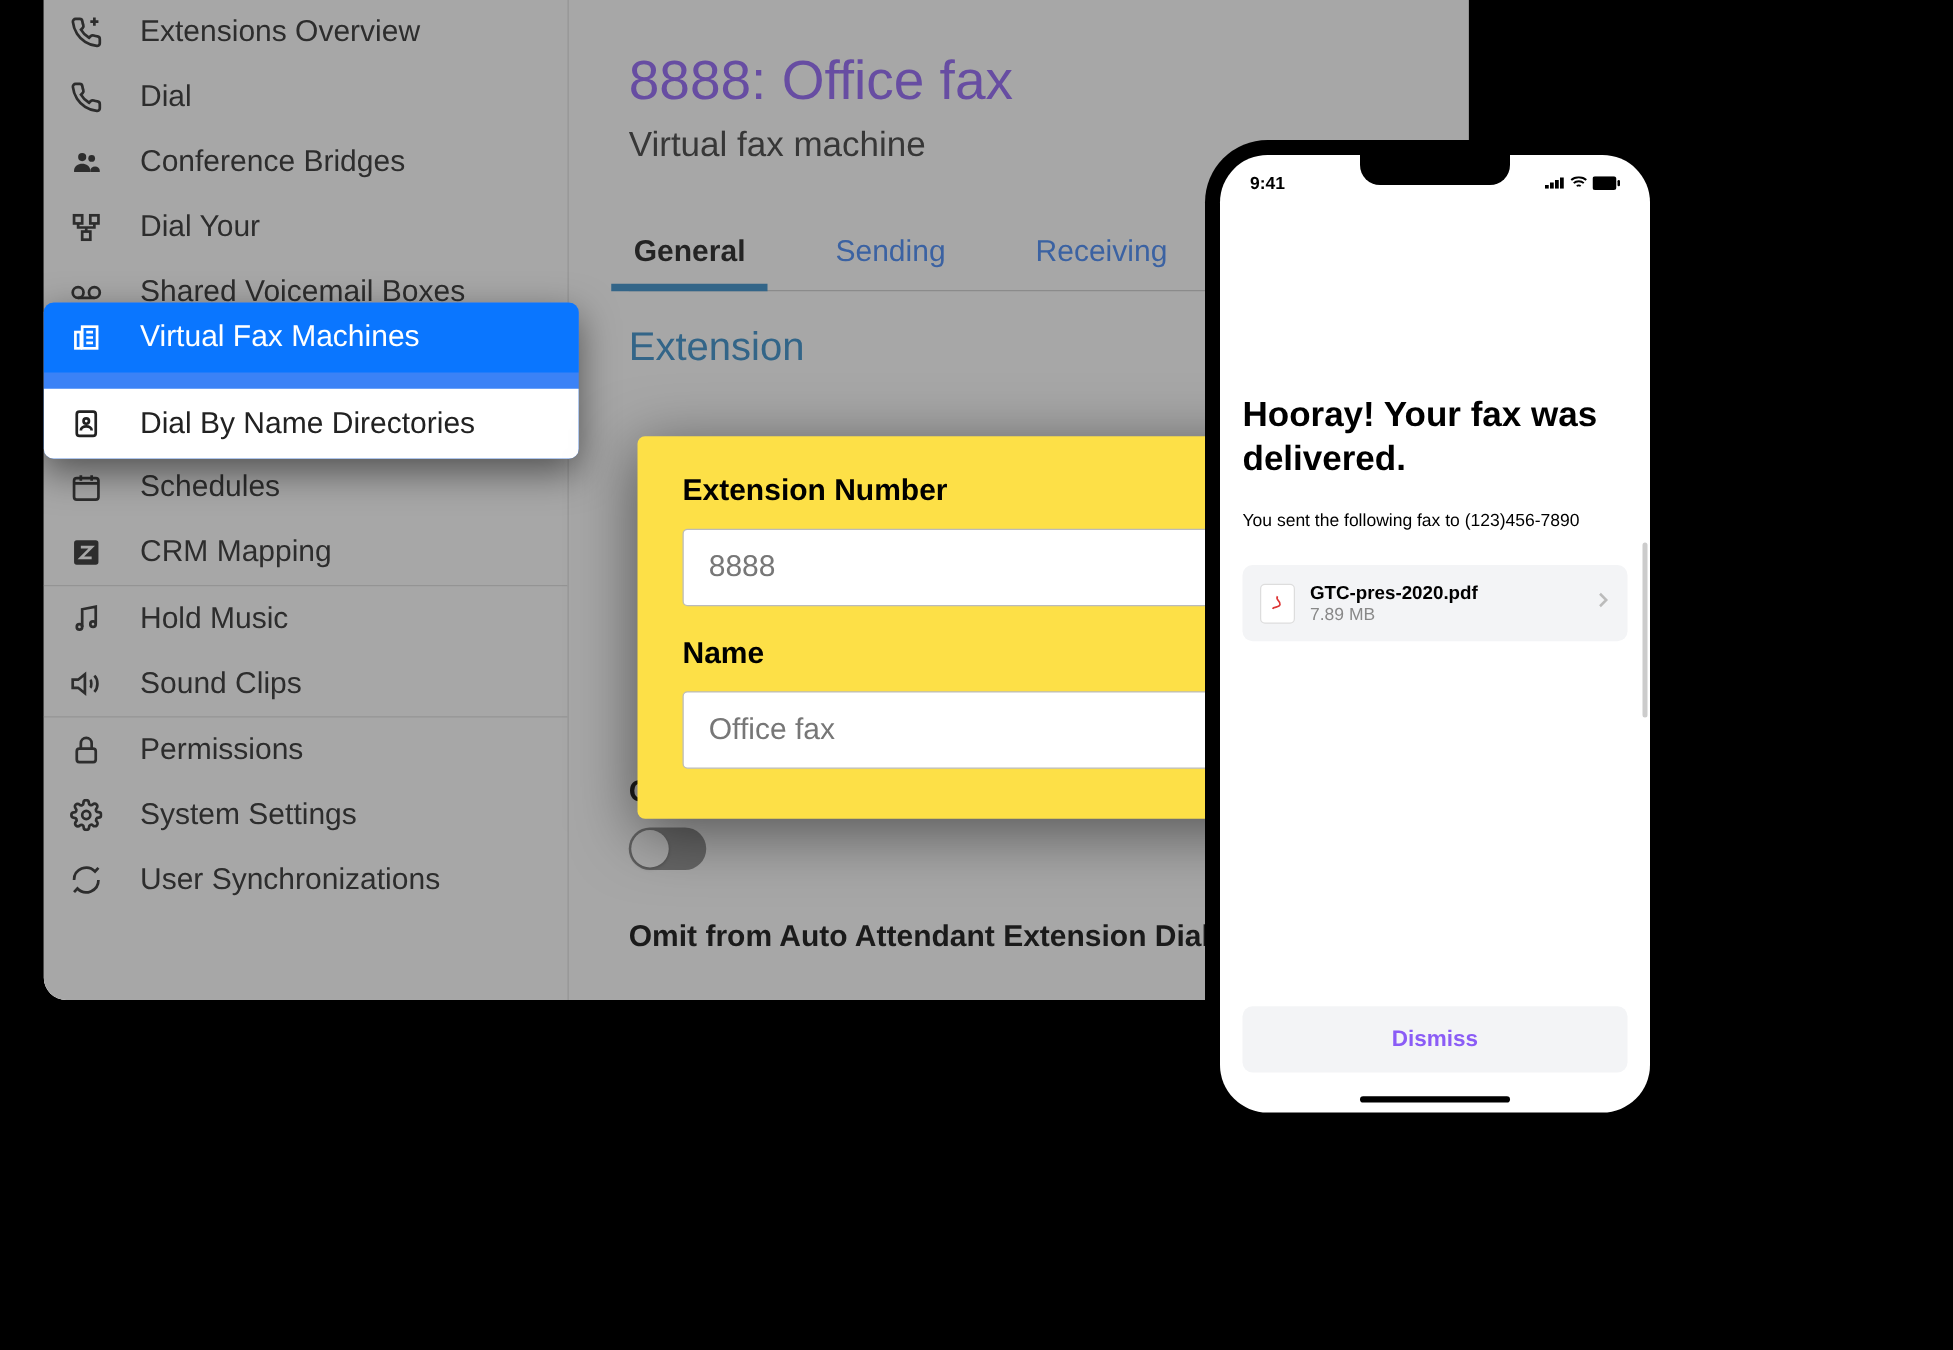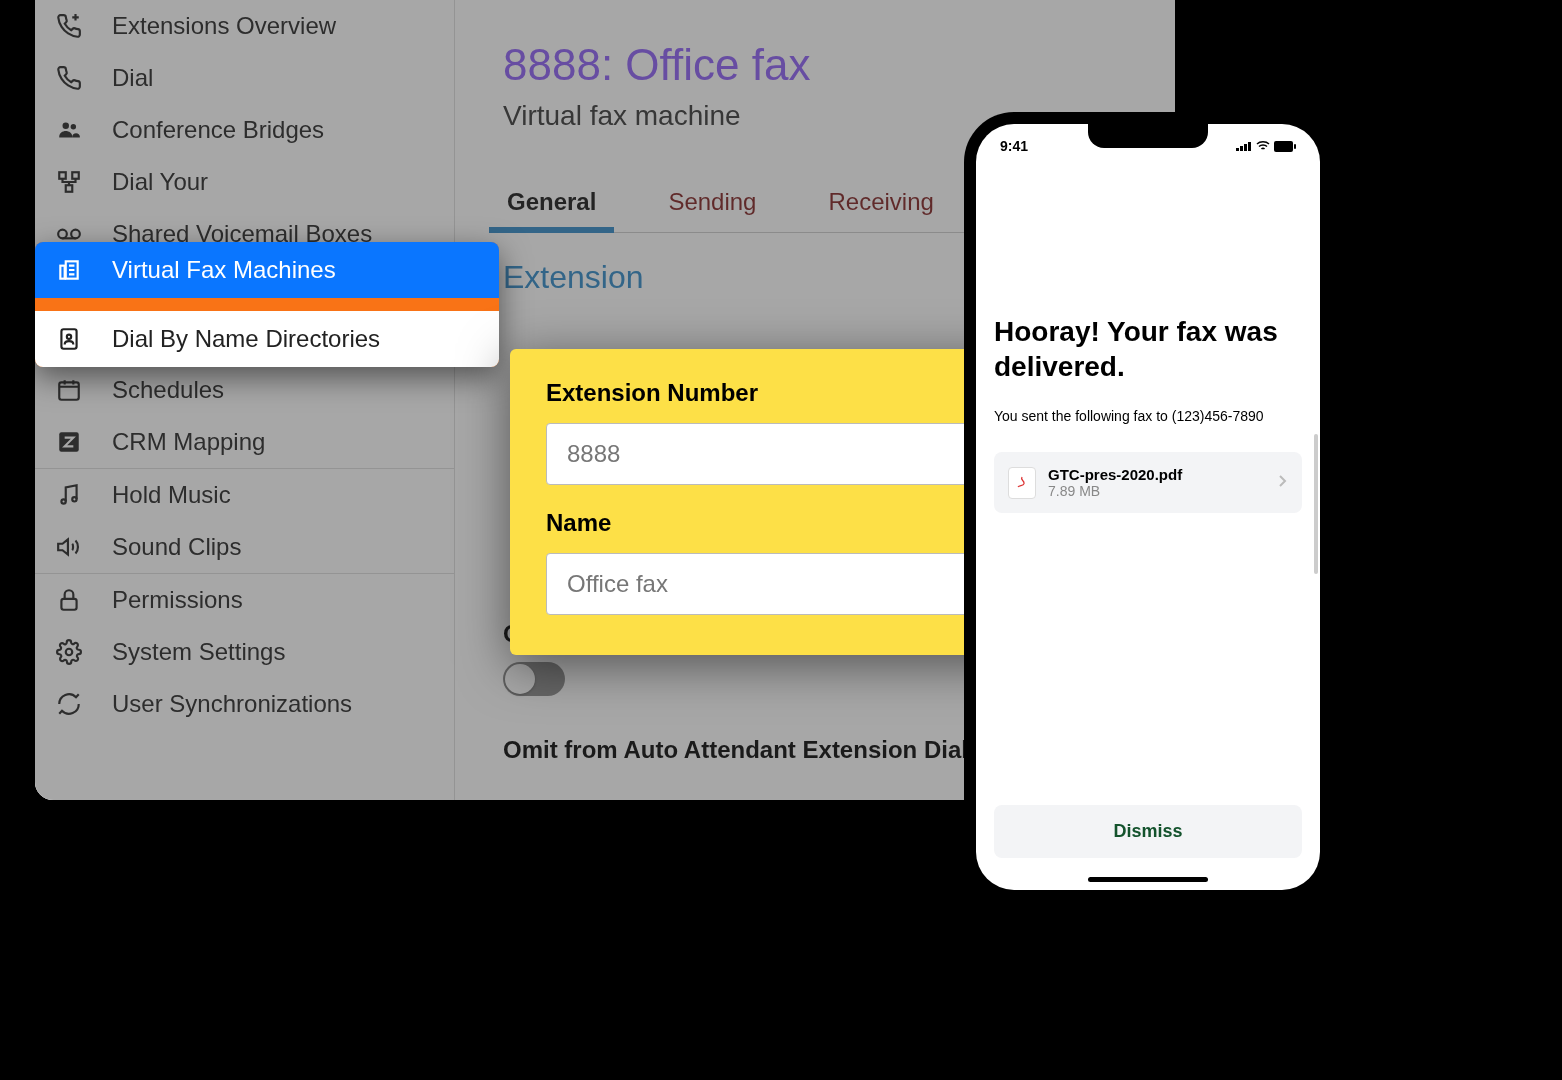--- a/index.html
+++ b/index.html
@@ -54,42 +54,42 @@
 .main {
   flex: 1;
   padding: 40px 48px 20px 48px;
   overflow: hidden;
 }
 
 .page-title { color: #8b5cf6; font-size: 44px; font-weight: 400; margin-bottom: 10px;}
 .page-subtitle { color: #333; font-size: 28px; margin-bottom: 46px;}
 
 .tabs { display:flex; gap: 64px; border-bottom: 1px solid #ccc; margin-bottom: 26px;}
-.tab { padding: 10px 4px 16px 4px; font-size: 24px; color:#7f1d1d; position: relative; }
+.tab { padding: 10px 4px 16px 4px; font-size: 24px; color:#3b82f6; position: relative; }
 .tab.active { font-weight: 700; color:#111; }
 .tab.active::after { content:""; position:absolute; left:-14px; right:-14px; bottom:-1px; height: 6px; background:#2c88c6;}
 
 .section-title { color: #2c88c6; font-size: 32px; font-weight:400; margin-bottom: 20px; }
 
 .form-card { background:#fde047; border-radius: 6px; padding: 30px 36px 36px 36px; box-shadow: 0 6px 40px rgba(0,0,0,0.2); margin-bottom: 34px;}
 
 .form-label { font-size: 24px; font-weight: 700; margin-bottom: 16px; display:block;}
 .form-label.omit { font-size: 24px; font-weight: 700; margin-top:24px; margin-bottom: 14px; }
 .form-input { width: 100%; padding: 16px 20px; font-size: 24px; border: 1px solid #bbb; border-radius: 4px; color:#777; margin-bottom: 24px;}
 
 .toggle { width: 62px; height: 34px; background:#888; border-radius: 17px; position:relative; }
 .toggle .knob { width: 30px; height: 30px; background:#fff; border-radius: 50%; position:absolute; left:2px; top:2px; box-shadow:0 1px 3px rgba(0,0,0,0.3);}
 
 
 .sidebar-highlight {
   position: absolute;
   left: 35px;
   top: 242px;
-  width: 464px;
-  background: #f97316;
+  width: 428px;
+  background: #3b82f6;
   border-radius: 8px;
   box-shadow: 0 10px 30px rgba(0,0,0,0.5);
   z-index: 10;
   overflow: hidden;
 }
 .sidebar-highlight .sidebar-item { padding: 14px 20px;}
 .sidebar-highlight .sidebar-item.active { background: #0a76ff; color:#fff; }
 .sidebar-highlight .sidebar-item.active .icon { color:#fff; }
 
 
@@ -120,21 +120,21 @@
 .status-icons { display:flex; gap:4px; align-items:center;}
 .phone-content { padding: 0 18px; }
 .phone-headline { font-size: 28px; font-weight: 800; margin-top: 160px; line-height:1.25; }
 .phone-sub { font-size: 14px; margin-top: 24px; }
 .file-row { display:flex; align-items:center; gap:12px; background:#f3f4f6; border-radius:8px; padding:14px; margin-top:28px;}
 .file-icon { width:28px; height:32px; background:#fff; border:1px solid #ddd; border-radius:4px; display:flex; align-items:center; justify-content:center; font-size:14px; color:#d33;}
 .file-meta { flex:1; }
 .file-name { font-size:15px; font-weight:600;}
 .file-size { font-size:14px; color:#888;}
 .file-chevron { color:#bbb; }
-.dismiss-btn { position:absolute; bottom:32px; left:18px; right:18px; background:#f3f4f6; border-radius:8px; padding:16px; text-align:center; font-size:18px; font-weight:600; color:#14532d; }
+.dismiss-btn { position:absolute; bottom:32px; left:18px; right:18px; background:#f3f4f6; border-radius:8px; padding:16px; text-align:center; font-size:18px; font-weight:600; color:#8b5cf6; }
 .home-indicator { position:absolute; bottom:8px; left:50%; transform:translateX(-50%); width:120px; height:5px; background:#000; border-radius:3px;}
 
 .scroll-indicator { position:absolute; right:4px; top:430px; width:8px; height:140px; background:#aaa; border-radius:4px; z-index:6;}
 .phone-scroll { position:absolute; right:2px; top:310px; width:4px; height:140px; background:#ccc; border-radius:2px;}
 </style>
 </head>
 <body>
 
 <div class="desktop-window">
   <div class="sidebar">

